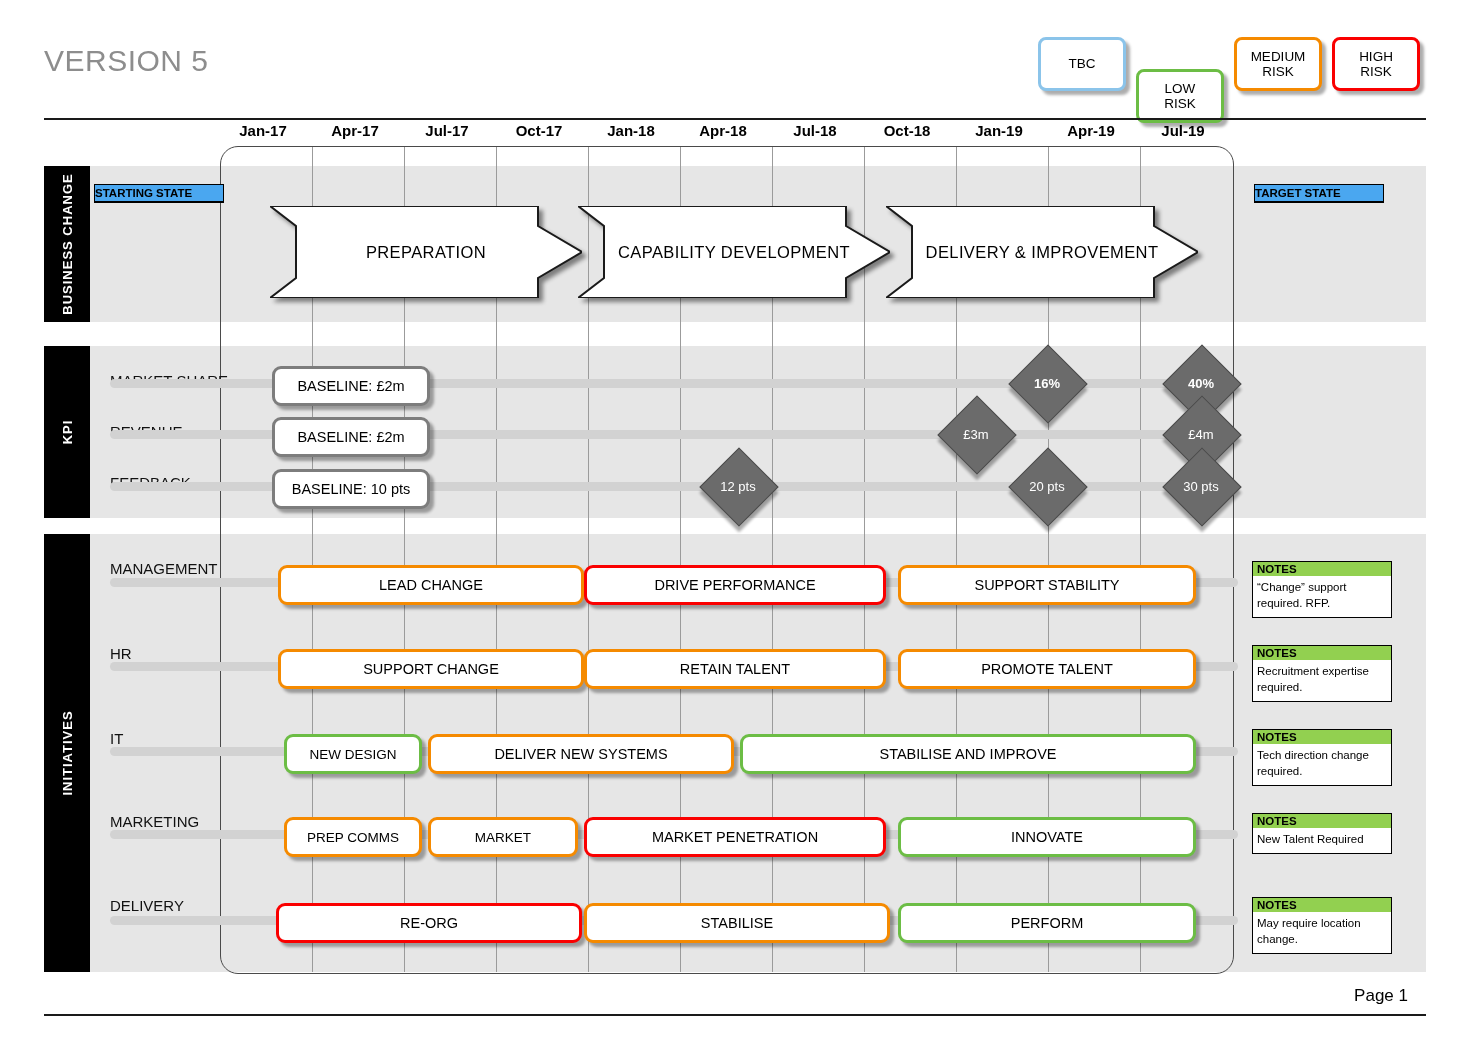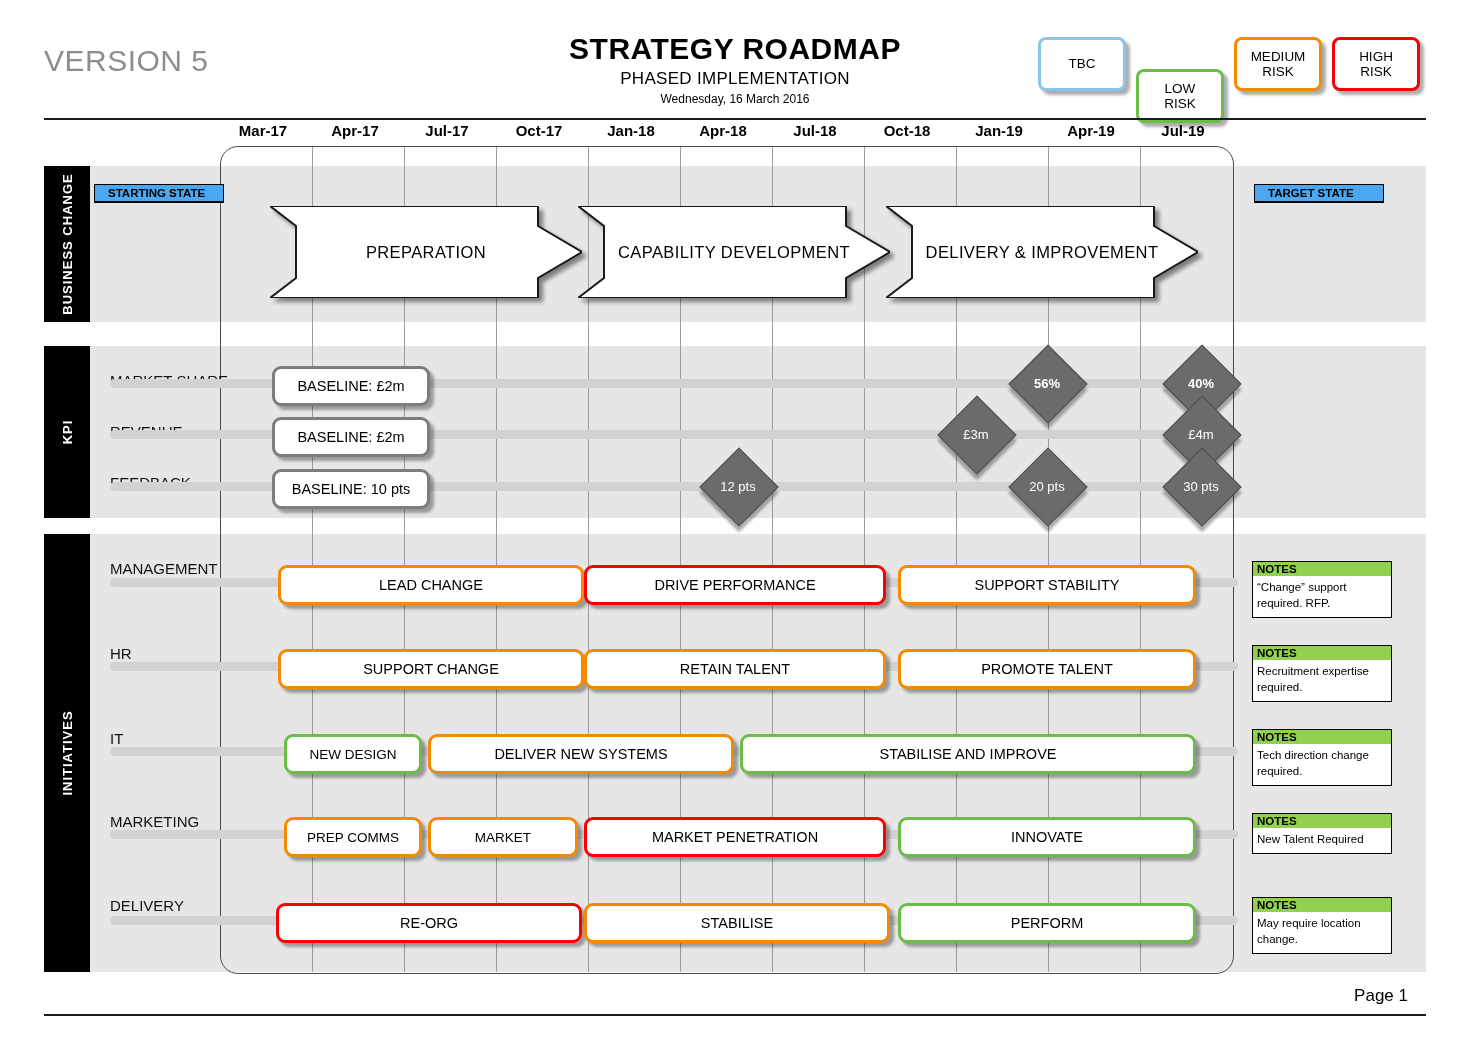--- a/index.html
+++ b/index.html
@@ -40,21 +40,21 @@
   .band{position:absolute;left:44px;background:#e6e6e6;}
   .band-label{position:absolute;left:44px;width:46px;background:#000;color:#fff;}
   .band-label span{position:absolute;left:50%;top:50%;transform:translate(-50%,-50%) rotate(-90deg);
     white-space:nowrap;font-size:13px;font-weight:bold;letter-spacing:1px;}
 
   
   #band-bc{top:166px;height:156px;width:1382px;}
   #lbl-bc{top:166px;height:156px;}
 
   .state-box{position:absolute;width:128px;background:#fff;border:1px solid #000;font-size:11px;}
-  .state-head{background:#4aa7f0;color:#000;font-weight:bold;font-size:11.5px;padding:2px 13px;border-bottom:1px solid #000;}
+  .state-head{background:#4aa7f0;color:#000;font-weight:bold;font-size:11.5px;padding:2px 0;border-bottom:1px solid #000;}
   .state-body{padding:5px 4px 4px 4px;line-height:1.28;}
   #start-state{left:94px;top:184px;}
   #target-state{left:1254px;top:184px;}
 
   .arrow{position:absolute;height:92px;filter:drop-shadow(4px 4px 2px rgba(0,0,0,.45));}
   .arrow svg{display:block;}
   .arrow .atext{position:absolute;left:0;top:0;width:100%;height:100%;display:flex;align-items:center;
     justify-content:center;font-size:16.5px;letter-spacing:.4px;}
 
   
@@ -87,25 +87,20 @@
   .notes-head{background:#92d050;font-weight:bold;font-size:11.5px;padding:1px 4px;}
   .notes-body{padding:4px 4px 5px 4px;line-height:1.38;}
 </style>
 </head>
 <body>
 
 <div id="page">
 
   <div class="version">VERSION 5</div>
 
-  <div class="title-wrap">
-    <div class="title">STRATEGY ROADMAP</div>
-    <div class="subtitle">PHASED IMPLEMENTATION</div>
-    <div class="datetext">Wednesday, 16 March 2016</div>
-  </div>
 
   <div class="legend">
     <div class="legend-box lg-tbc">
       <span>TBC</span>
     </div>
     <div class="legend-box lg-low">
       <span>
         <span>LOW</span><br>
         <span>RISK</span>
       </span>
@@ -120,21 +115,21 @@
       <span>
         <span>HIGH</span><br>
         <span>RISK</span>
       </span>
     </div>
   </div>
 
   <div class="hr-top"></div>
 
   <div class="tl-labels" id="tl-labels">
-      <div class="tl-label" style="left: 218px;">Mar-17</div>
+      <div class="tl-label" style="left: 218px;">Jan-17</div>
       <div class="tl-label" style="left: 310px;">Apr-17</div>
       <div class="tl-label" style="left: 402px;">Jul-17</div>
       <div class="tl-label" style="left: 494px;">Oct-17</div>
       <div class="tl-label" style="left: 586px;">Jan-18</div>
       <div class="tl-label" style="left: 678px;">Apr-18</div>
       <div class="tl-label" style="left: 770px;">Jul-18</div>
       <div class="tl-label" style="left: 862px;">Oct-18</div>
       <div class="tl-label" style="left: 954px;">Jan-19</div>
       <div class="tl-label" style="left: 1046px;">Apr-19</div>
       <div class="tl-label" style="left: 1138px;">Jul-19</div>
@@ -196,21 +191,21 @@
         <div class="atext">DELIVERY &amp; IMPROVEMENT</div>
       </div>
     </div>
 
   <div id="kpi-content">
       <div class="row-label" style="left: 110px; top: 372px;">MARKET SHARE</div>
       <div class="track" style="left: 110px; top: 379px; width: 1090px;"></div>
       <div class="pill gray" style="left: 272px; width: 152px; top: 366px;">BASELINE: £2m</div>
       <div class="diamond-wrap" style="left: 1020px; top: 356px;">
         <div class="diamond"></div>
-        <div class="diamond-text">56%</div>
+        <div class="diamond-text">16%</div>
       </div>
       <div class="diamond-wrap" style="left: 1174px; top: 356px;">
         <div class="diamond"></div>
         <div class="diamond-text">40%</div>
       </div>
       <div class="row-label" style="left: 110px; top: 423px;">REVENUE</div>
       <div class="track" style="left: 110px; top: 430px; width: 1090px;"></div>
       <div class="pill gray" style="left: 272px; width: 152px; top: 417px;">BASELINE: £2m</div>
       <div class="diamond-wrap" style="left: 949px; top: 407px;">
         <div class="diamond"></div>

